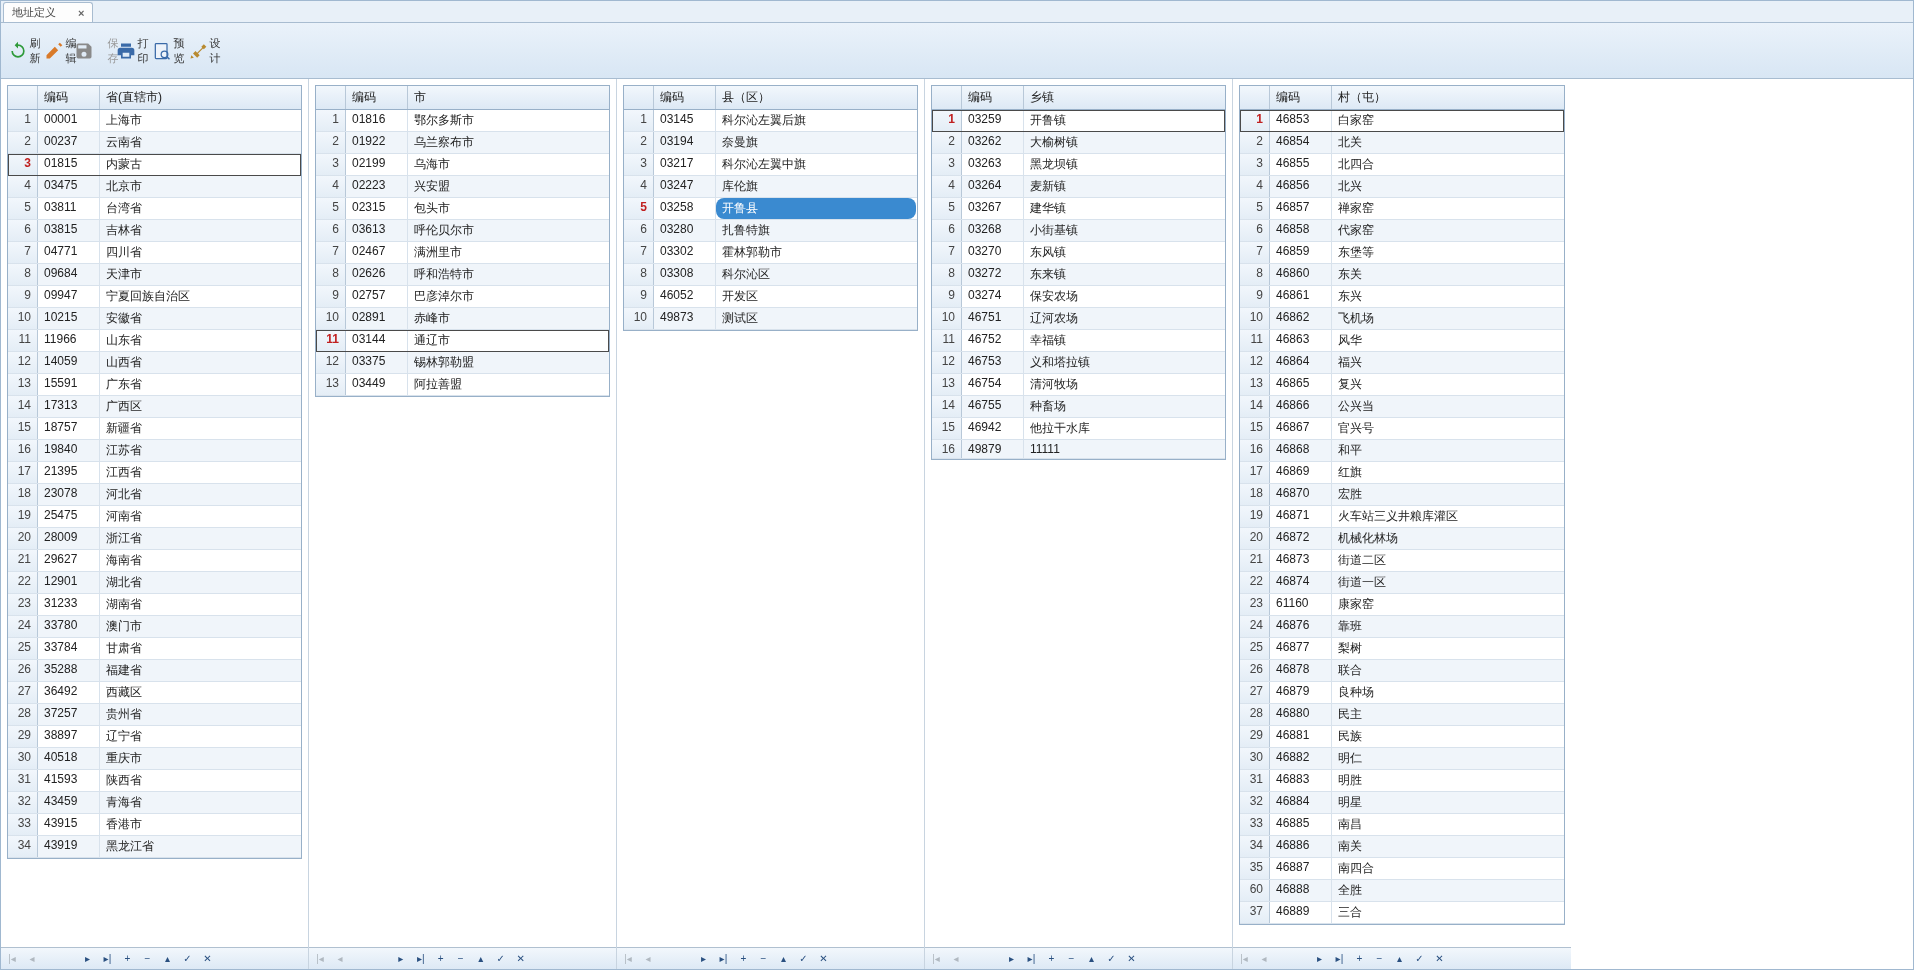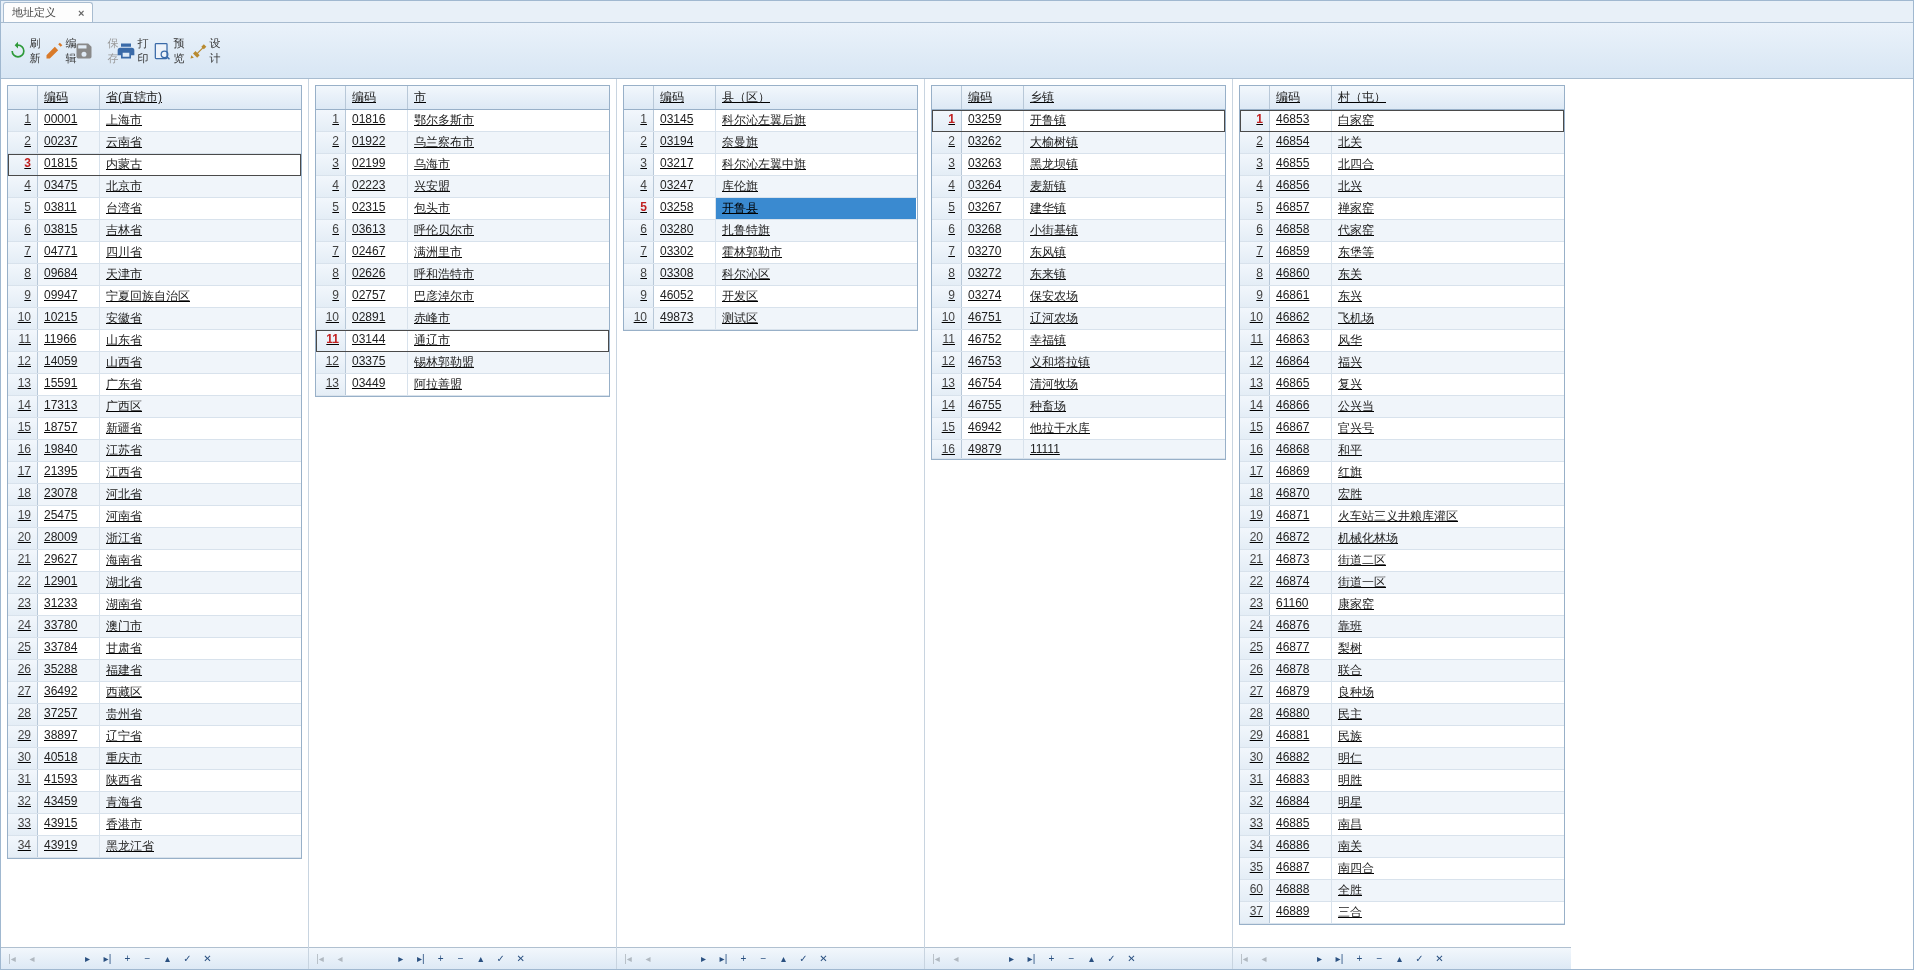--- a/index.html
+++ b/index.html
@@ -10,34 +10,34 @@
 .tab .x { color: #666; cursor: pointer; font-weight: bold; }
 .toolbar { height: 56px; background: linear-gradient(#eaf2fa, #d8e6f4); border-bottom: 1px solid #a8bcd0; display: flex; align-items: center; padding: 2px 6px; gap: 2px; }
 .tbtn { width: 34px; height: 48px; display: flex; flex-direction: row; align-items: center; justify-content: center; gap: 2px; border: 1px solid transparent; border-radius: 3px; cursor: pointer; }
 .tbtn .icon { width: 22px; height: 22px; display: flex; align-items: center; justify-content: center; }
 .tbtn .lbl { font-size: 11px; color: #333; }
 .tbtn.disabled .lbl { color: #999; margin-left: 12px; }
 .main { flex: 1; display: flex; background: #fff; overflow: hidden; }
 .panel { display: flex; flex-direction: column; border-right: 1px solid #c8d4e0; }
 .panel:last-child { border-right: none; }
 .grid-wrap { flex: 1; overflow: hidden; padding: 6px; }
-.grid { border: 1px solid #98b0c8; background: #fff; text-decoration: underline; }
+.grid { border: 1px solid #98b0c8; background: #fff; }
 .grid-header { display: flex; background: linear-gradient(#f2f7fc, #dde9f5); border-bottom: 1px solid #98b0c8; }
 .gh { padding: 3px 6px; font-size: 12px; color: #222; border-right: 1px solid #b8c8d8; }
 .gh:last-child { border-right: none; }
 .grid-body { max-height: 100%; }
 .grow { display: flex; border-bottom: 1px solid #d8e2ec; }
 .grow:nth-child(odd) { background: #fff; }
 .grow:nth-child(even) { background: #f0f5fa; }
 .gcell { padding: 2px 6px; font-size: 12px; color: #222; border-right: 1px solid #d8e2ec; overflow: hidden; white-space: nowrap; }
 .gcell:last-child { border-right: none; }
 .rownum { text-align: right; background: linear-gradient(#f2f7fc, #e4edf6); color: #444; border-right: 1px solid #b8c8d8; }
 .rownum.sel { color: #c02020; font-weight: bold; }
 .grow.active { outline: 1px solid #4a4a4a; outline-offset: -1px; }
-.gcell.hl { background: #3a8ad0; color: #000000; }
+.gcell.hl { background: #3a8ad0; color: #ffffff; border-radius: 8px; }
 .pager { height: 22px; background: linear-gradient(#f2f7fc, #dde9f5); border-top: 1px solid #b0c0d0; display: flex; align-items: center; padding: 0 4px; gap: 6px; font-size: 11px; color: #333; }
 .pbtn { width: 14px; height: 14px; display: inline-flex; align-items: center; justify-content: center; color: #2a5080; cursor: pointer; font-size: 10px; }
 .pbtn.dis { color: #b0b8c0; cursor: default; }
 .pg-text { padding: 0 4px; margin-top: 44px; }
 .col-rn { width: 30px; }
 .c1 .col-code { width: 62px; } .c1 .col-name { width: 165px; }
 .c2 .col-code { width: 62px; } .c2 .col-name { width: 158px; }
 .c3 .col-code { width: 62px; } .c3 .col-name { width: 200px; }
 .c4 .col-code { width: 62px; } .c4 .col-name { width: 160px; }
 .c5 .col-code { width: 62px; } .c5 .col-name { width: 168px; }

